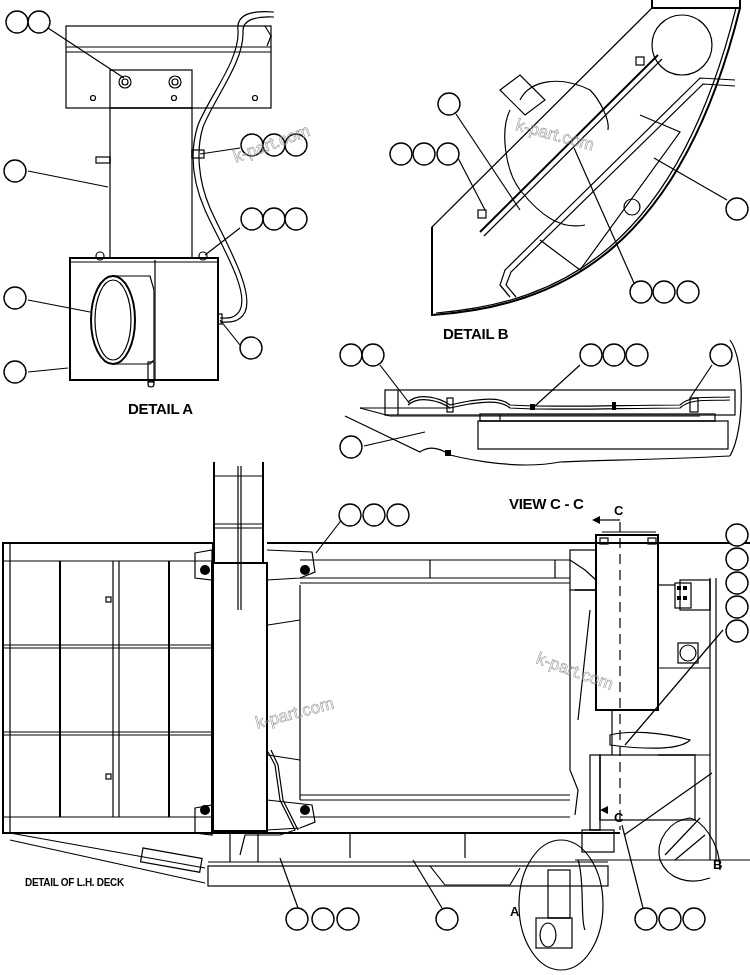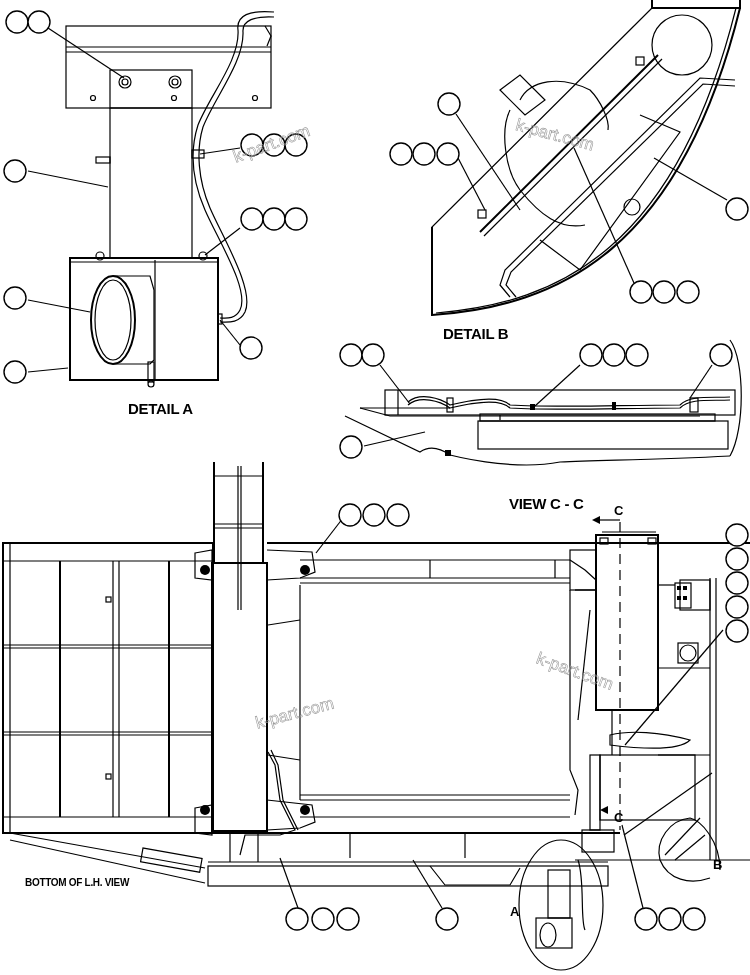--- a/index.html
+++ b/index.html
@@ -278,21 +278,21 @@
     <circle class="bal" cx="447" cy="919" r="11"></circle>
     <circle class="bal" cx="646" cy="919" r="11"></circle>
       <circle class="bal" cx="670" cy="919" r="11"></circle>
       <circle class="bal" cx="694" cy="919" r="11"></circle>
   </g>
 </svg>
 
 <div class="lbl title-lbl" style="left:92px; top:400px;margin-left:36px;">DETAIL A</div>
 <div class="lbl title-lbl" style="left:443px; top:325px;">DETAIL B</div>
 <div class="lbl title-lbl" style="left:509px; top:476px;margin-top:19px;">VIEW C - C</div>
-<div class="lbl small-lbl" style="left:25px; top:877px;">BOTTOM OF L.H. VIEW</div>
+<div class="lbl small-lbl" style="left:25px; top:877px;">DETAIL OF L.H. DECK</div>
 
 <div class="lbl letter-lbl" style="left:614px; top:503px;">C</div>
 <div class="lbl letter-lbl" style="left:614px; top:810px;">C</div>
 <div class="lbl letter-lbl" style="left:510px; top:904px;">A</div>
 <div class="lbl letter-lbl" style="left:713px; top:857px;">B</div>
 
 <div class="wm" style="left:234px; top:148px; transform: rotate(-20deg);">k-part.com</div>
 <div class="wm" style="left:516px; top:115px; transform: rotate(15deg);">k-part.com</div>
 <div class="wm" style="left:256px; top:714px; transform: rotate(-15deg);">k-part.com</div>
 <div class="wm" style="left:537px; top:648px; transform: rotate(20deg);">k-part.com</div>

